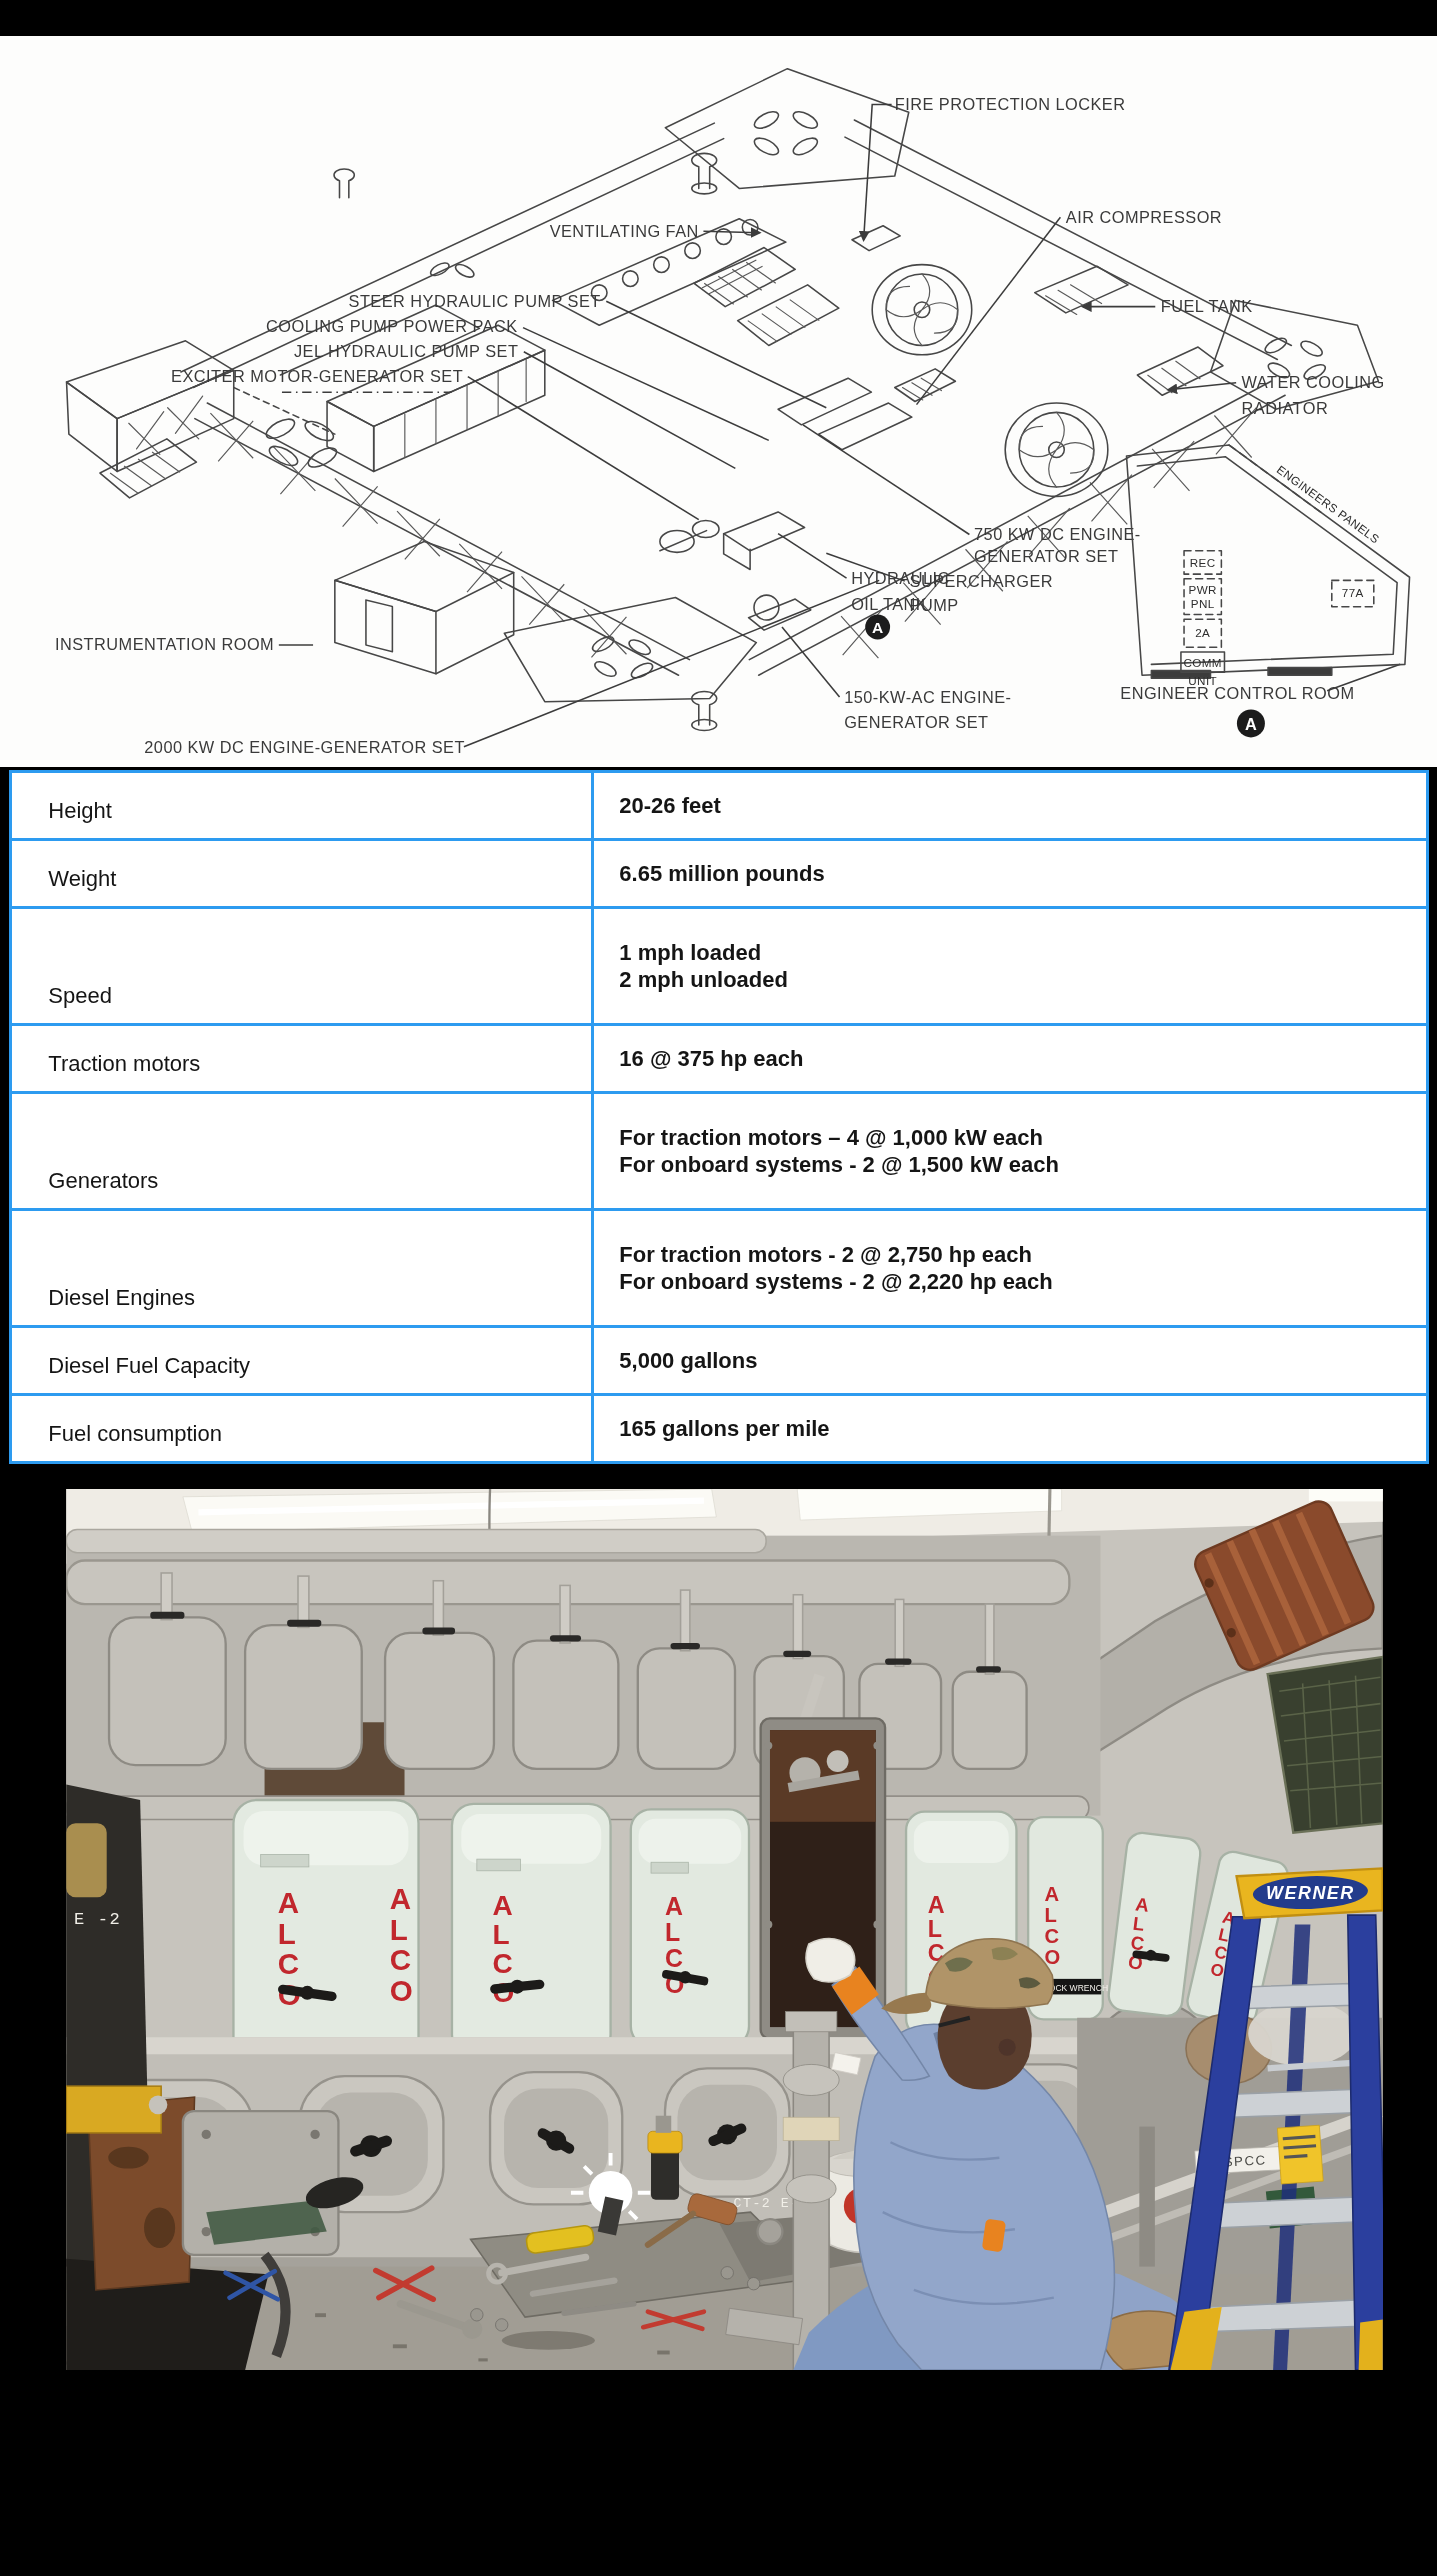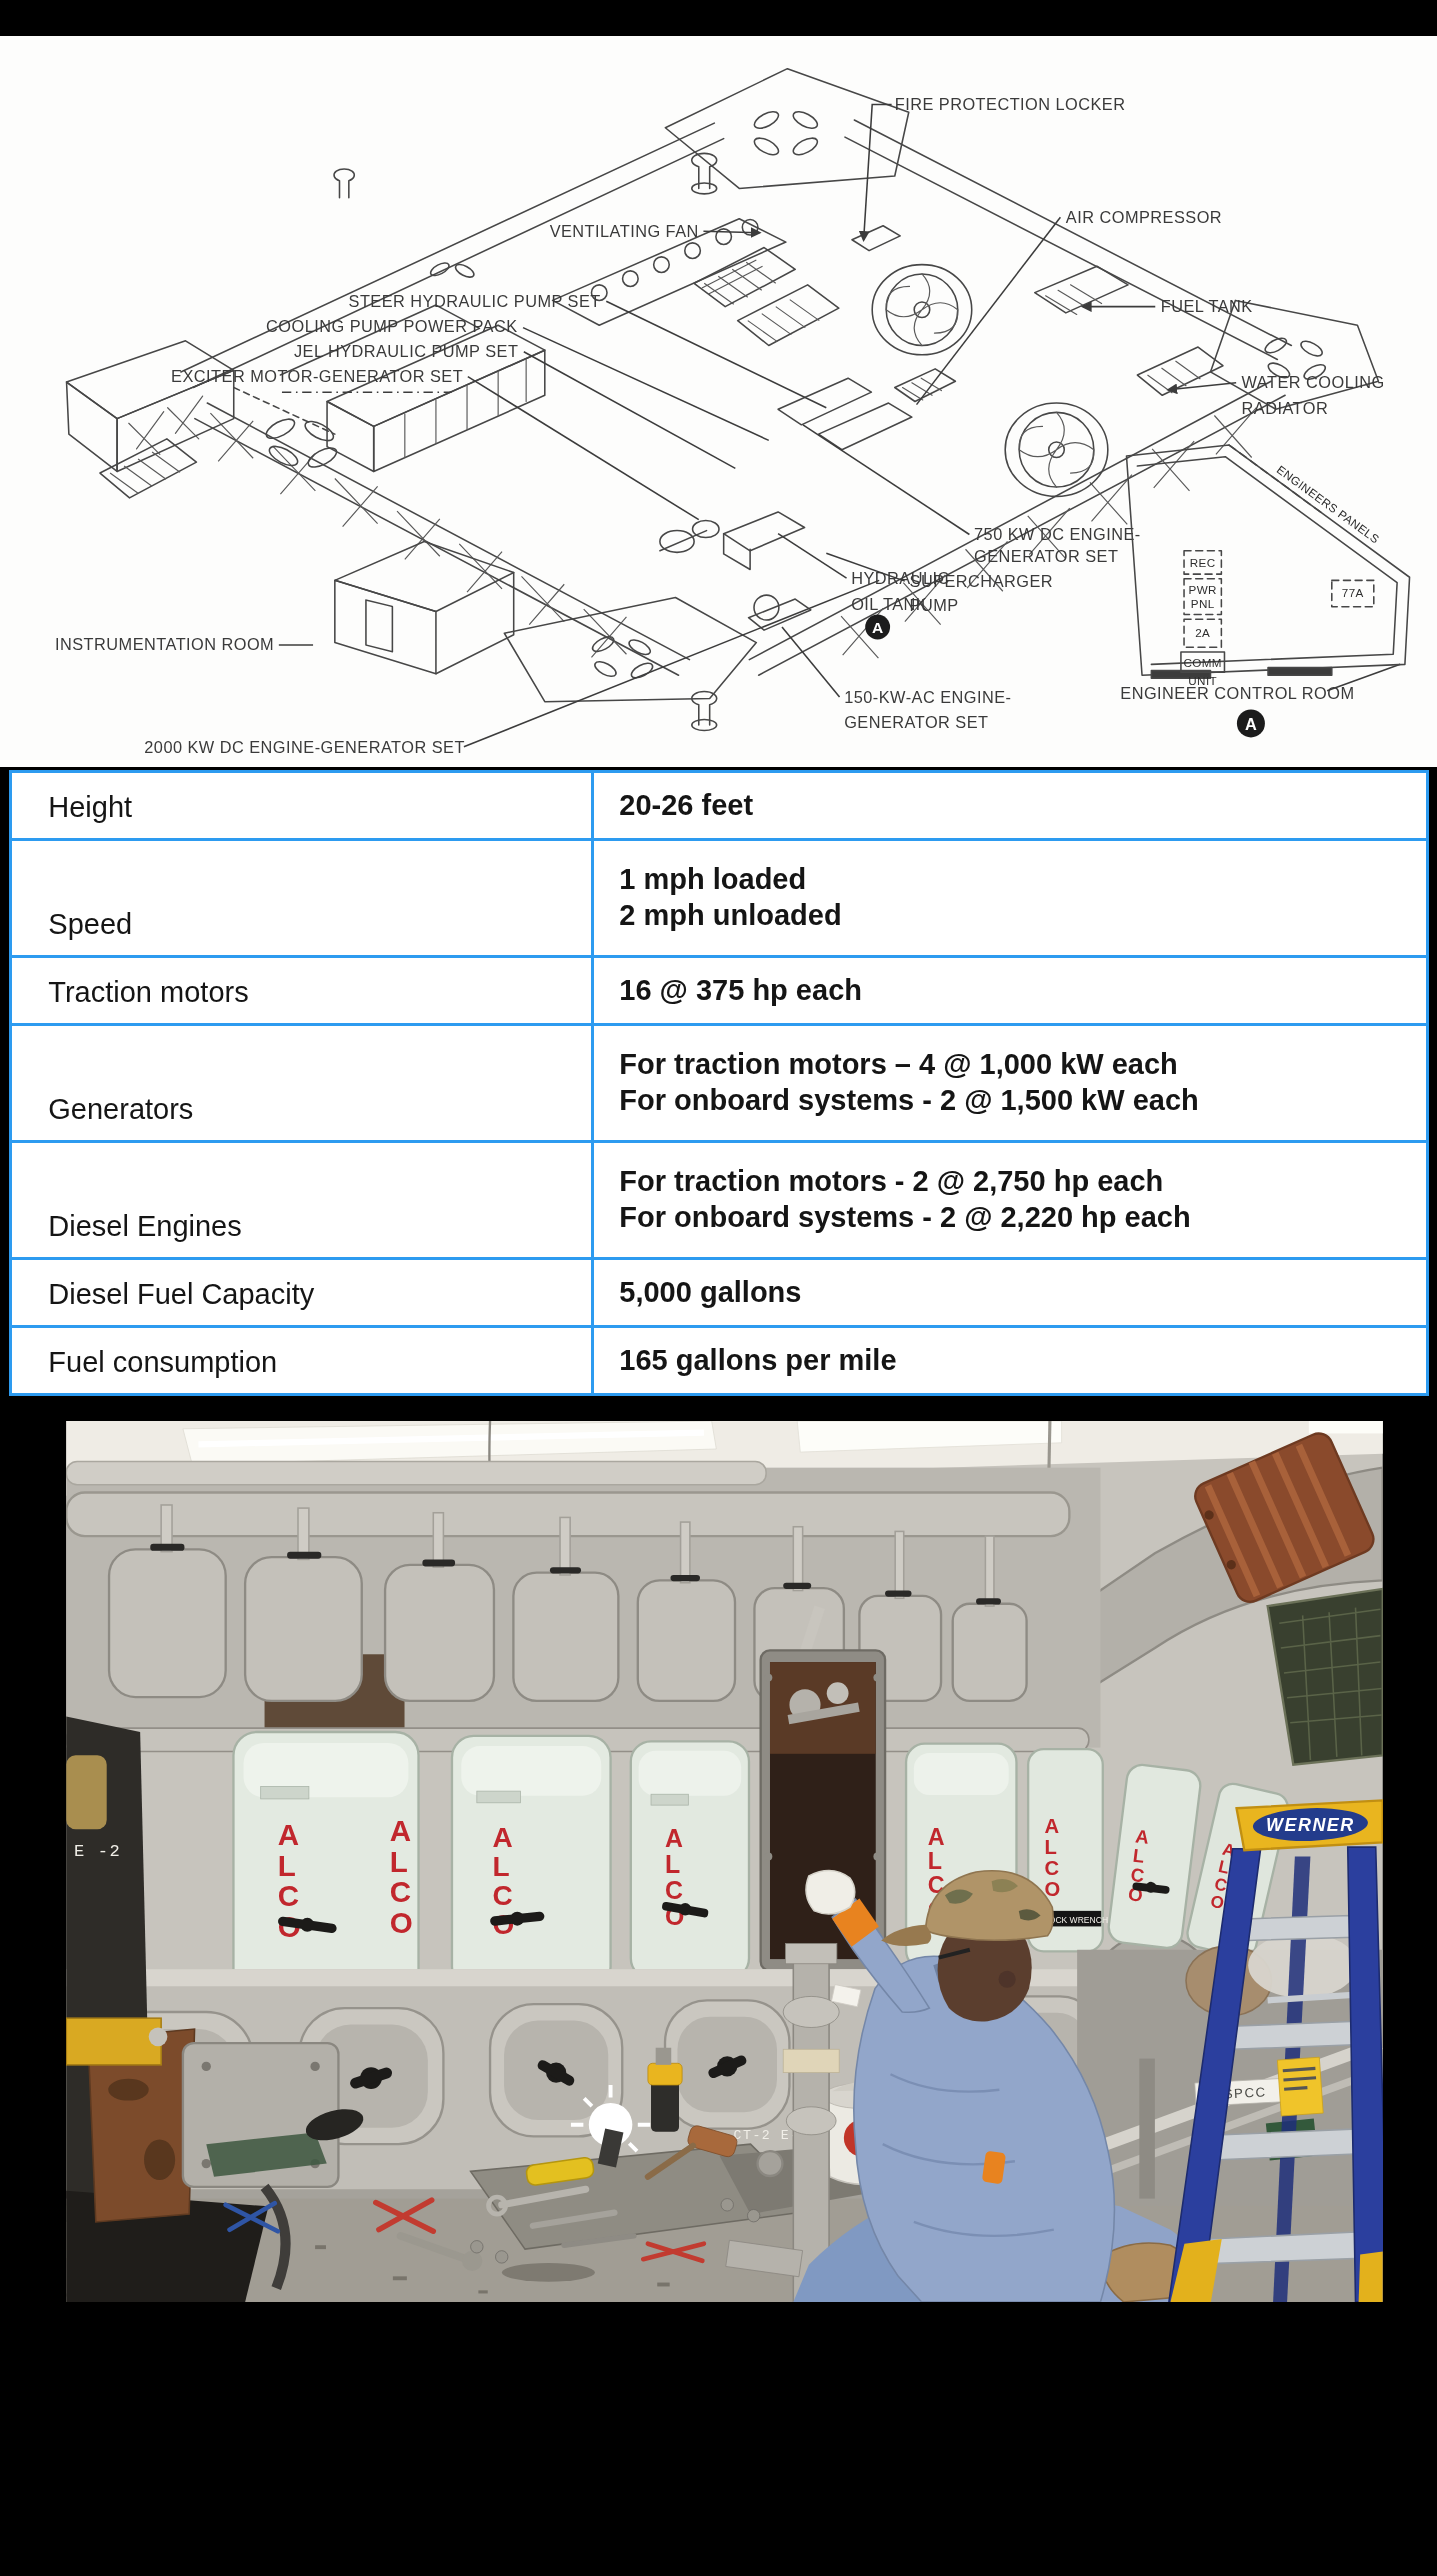--- a/index.html
+++ b/index.html
@@ -5,21 +5,21 @@
   html,body{margin:0;padding:0;background:#000;}
   body{width:1438px;height:2576px;overflow:hidden;font-family:"Liberation Sans",sans-serif;}
   .diagram-section{width:1438px;height:731px;background:#fdfdfc;margin-top:36px;}
   .dl{font-size:21px;fill:#3a3a3a;letter-spacing:.6px;}
   .di{font-size:15px;fill:#2e2e2e;letter-spacing:.5px;}
   .ln{stroke:#3c3c3c;stroke-width:2;fill:none;}
   .art{stroke:#474747;stroke-width:2;fill:none;stroke-linejoin:round;stroke-linecap:round;}
   .artl{stroke:#5a5a5a;stroke-width:1.5;fill:none;}
   .table-wrap{background:#000;padding:3.1px 9.3px 9.3px 9.3px;}
   table.spec{width:100%;border-collapse:collapse;background:#fff;table-layout:fixed;}
-  table.spec td{border:3.1px solid #2d9bf0;font-size:29px;color:#151515;background:#fff;}
+  table.spec td{border:3.1px solid #2d9bf0;font-size:22px;color:#151515;background:#fff;}
   td.l{width:543px;vertical-align:bottom;padding:0 0 14px 36px;}
   td.v{vertical-align:middle;padding-left:25px;font-weight:bold;}
   tr.single{height:68px;}
   tr.double{height:117px;}
   td.v div{line-height:1.24;}
   .photo-section{margin:15.6px 0 0 66px;width:1317px;height:881px;background:#111;}
   .alco{fill:#c1272d;font-weight:bold;font-family:"Liberation Sans",sans-serif;}
   .stencil{fill:#f1efe8;letter-spacing:2px;font-family:"Liberation Mono","DejaVu Sans Mono",monospace;}
 </style>
 </head>
@@ -234,20 +234,26 @@
 </svg>
 </div>
 
 <div class="table-wrap">
   <table class="spec">
     <tbody>
       <tr class="single">
           <td class="l">Height</td>
           <td class="v">
             <div>20-26 feet</div>
+          </td>
+        </tr>
+      <tr class="single">
+          <td class="l">Weight</td>
+          <td class="v">
+            <div>6.65 million pounds</div>
           </td>
         </tr>
       <tr class="double">
           <td class="l">Speed</td>
           <td class="v">
             <div>1 mph loaded</div>
             <div>2 mph unloaded</div>
           </td>
         </tr>
       <tr class="single">

